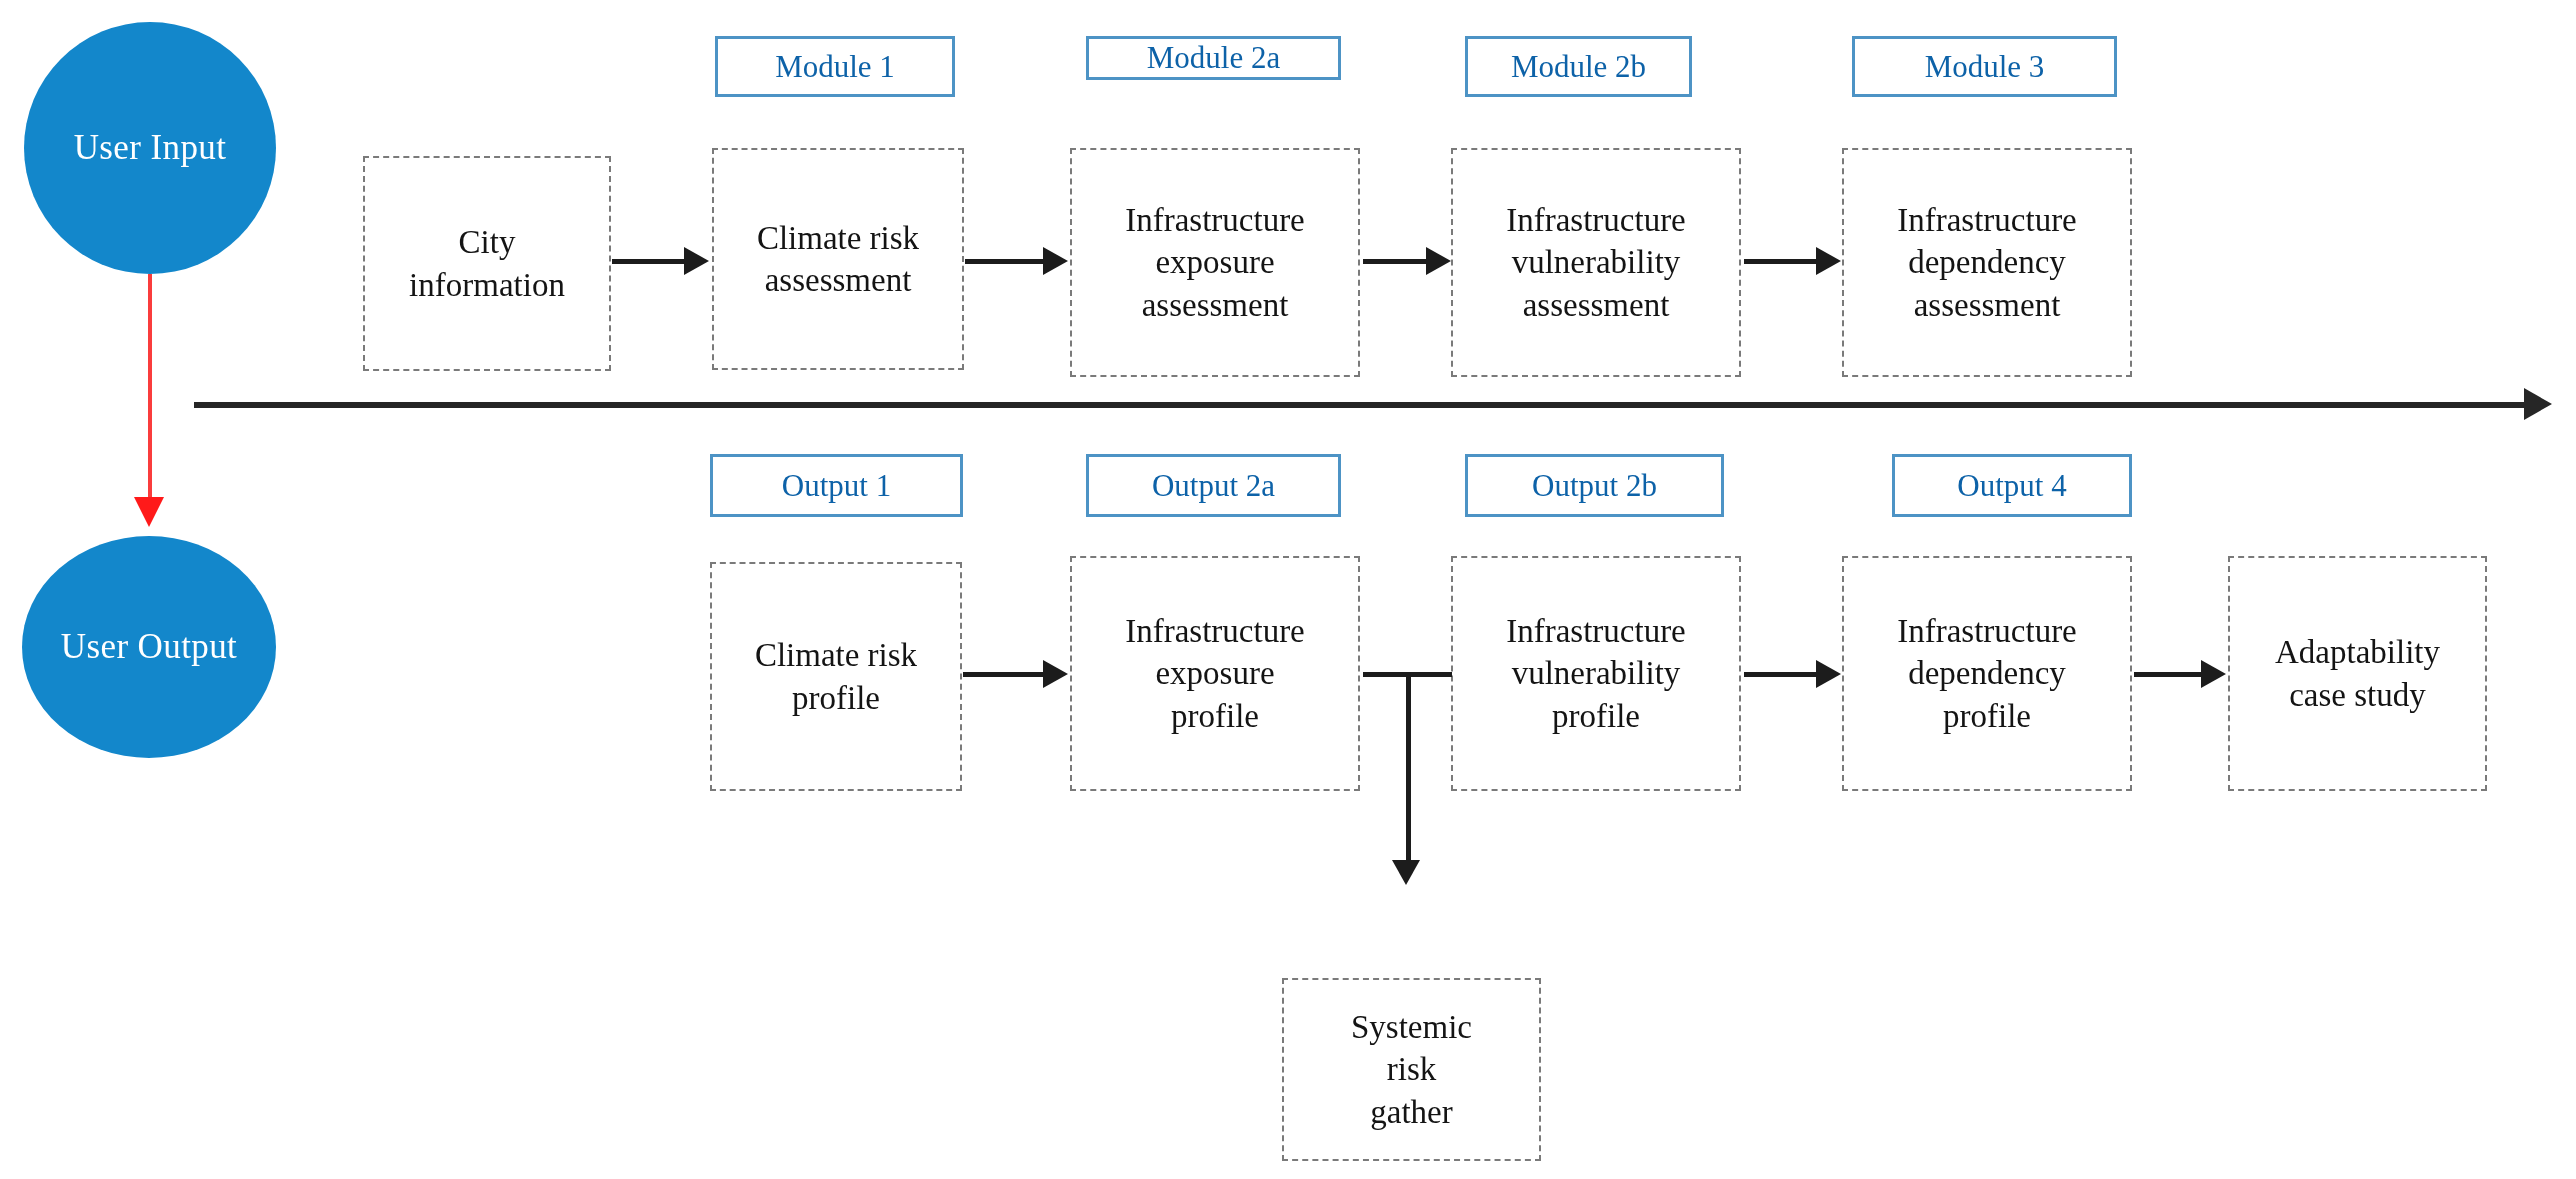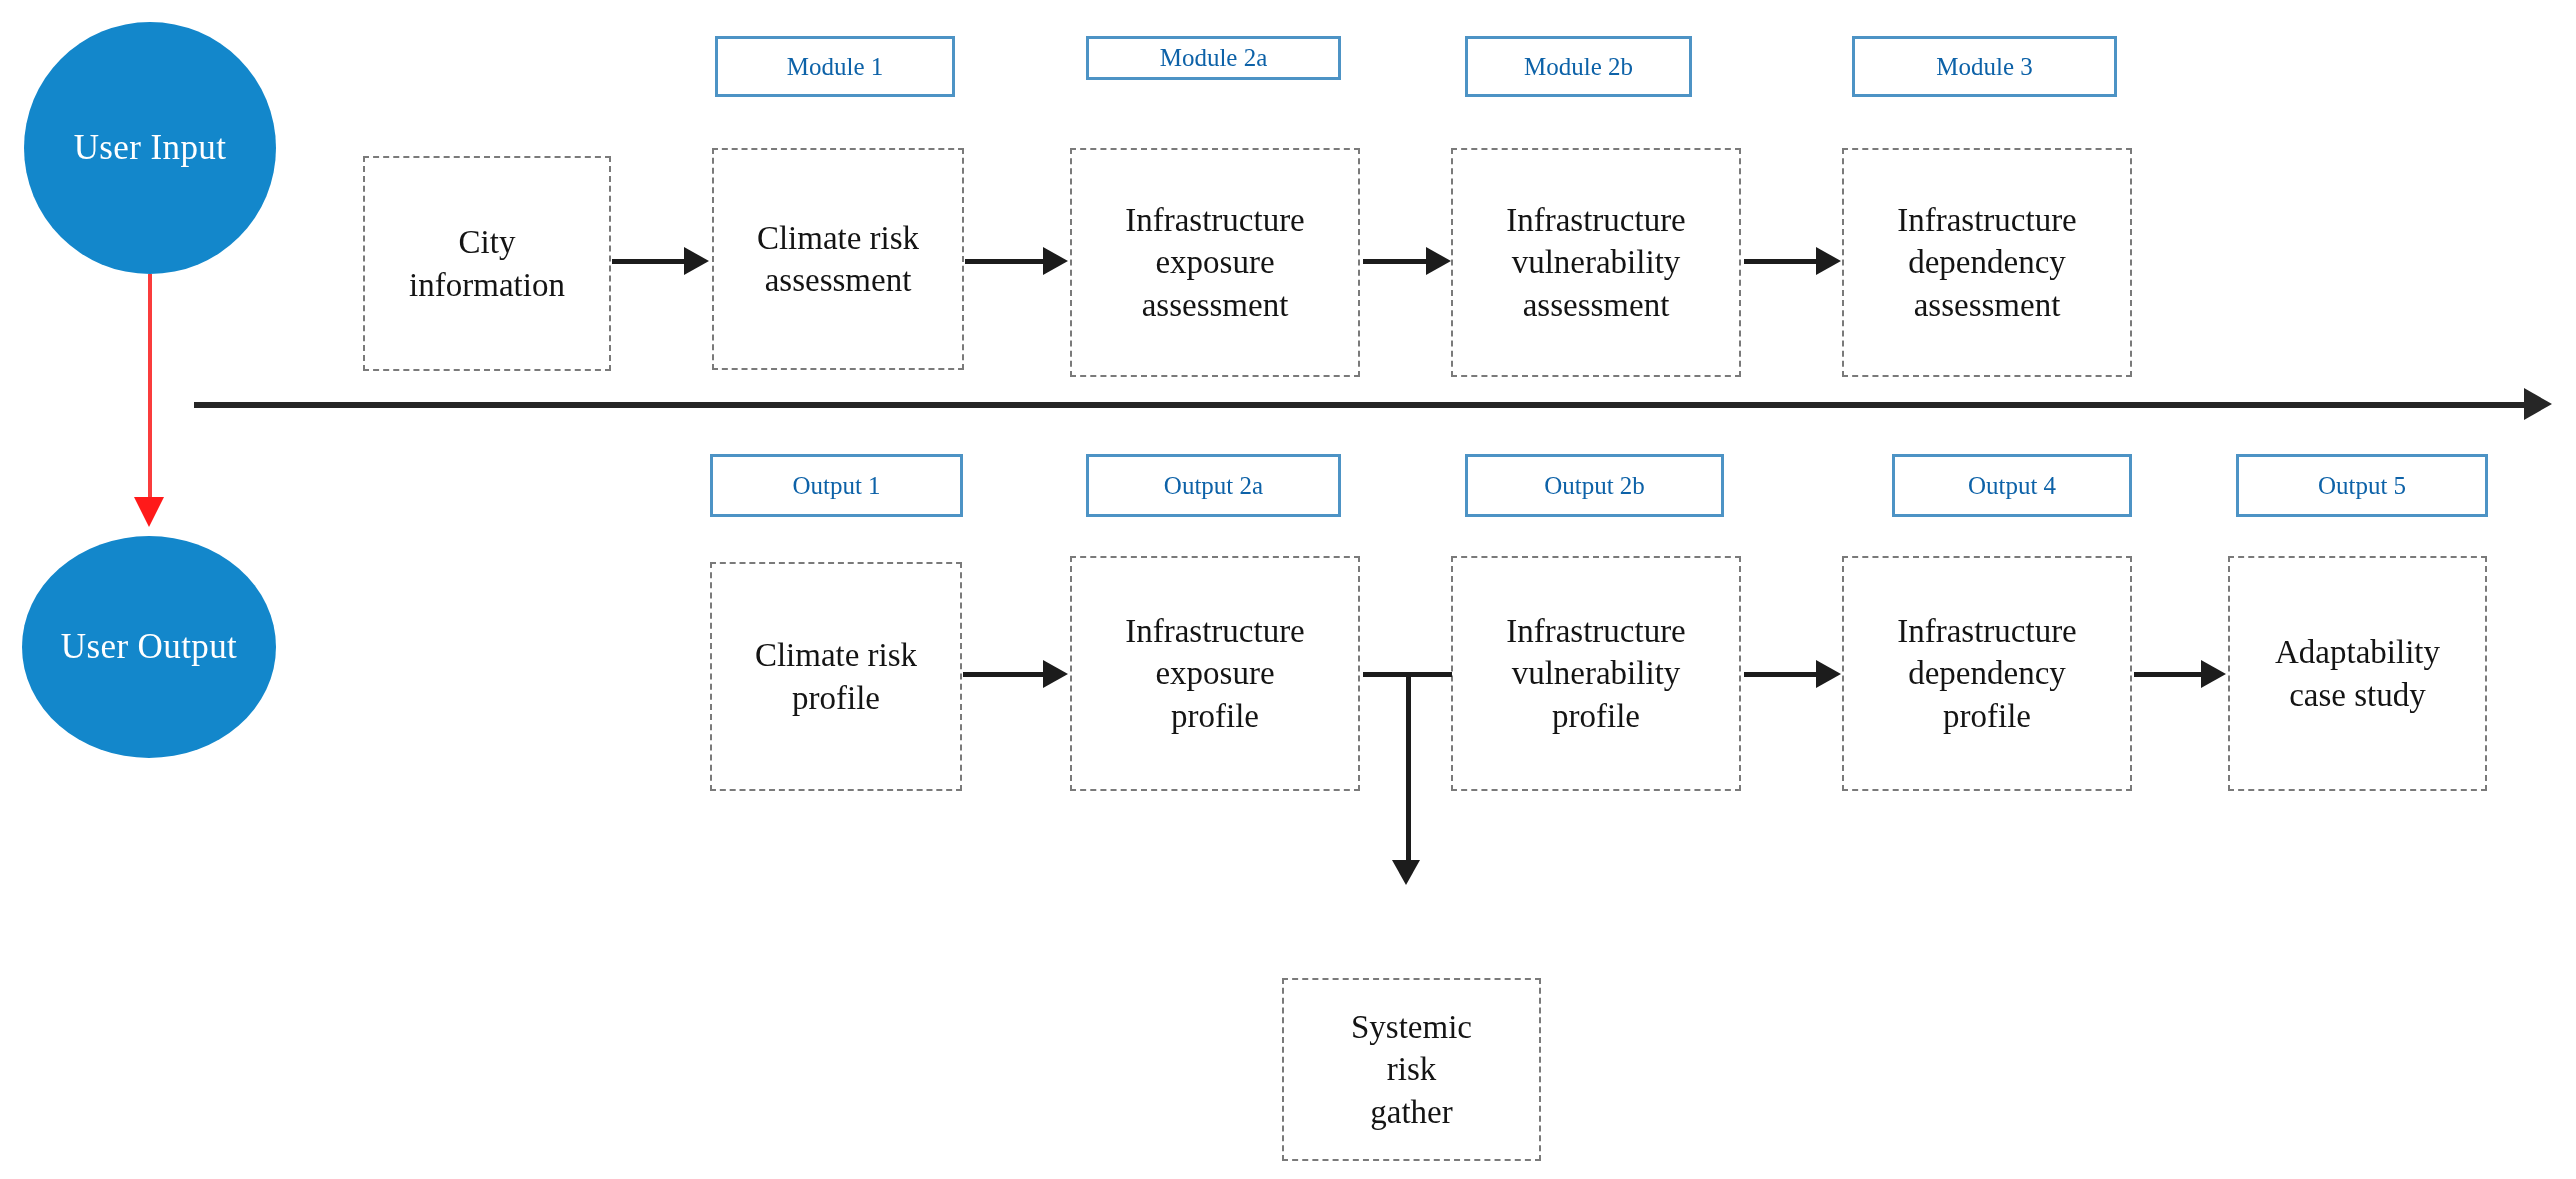--- a/index.html
+++ b/index.html
@@ -11,21 +11,21 @@
   
   .ellipse{position:absolute;border-radius:50%;background:#1387CB;
            display:flex;align-items:center;justify-content:center;
            color:#ffffff;font-size:35px;letter-spacing:0.4px;}
   #user-input-ellipse{left:24px;top:22px;width:252px;height:252px;}
   #user-output-ellipse{left:22px;top:536px;width:254px;height:222px;}
 
   
   .chip{position:absolute;border:3px solid #4D93C5;background:#ffffff;
         display:flex;align-items:center;justify-content:center;
-        color:#0D62A8;font-size:25px;box-sizing:border-box;}
+        color:#0D62A8;font-size:31px;box-sizing:border-box;}
 
   
   .dbox{position:absolute;border:2.2px dashed #7A7A7A;background:transparent;
         display:flex;align-items:center;justify-content:center;text-align:center;
         color:#141414;font-size:33px;line-height:1.28;box-sizing:border-box;
         padding:4.4px 7.4px;}
   .dbox span{display:block;}
 
   
   .hline{position:absolute;height:5.2px;background:#1C1C1C;}
@@ -134,23 +134,20 @@
   </div>
   <div class="chip" style="left:1086px;top:454px;width:255px;height:63px;">
     <span>Output 2a</span>
   </div>
   <div class="chip" style="left:1465px;top:454px;width:259px;height:63px;">
     <span>Output 2b</span>
   </div>
   <div class="chip" style="left:1852px;top:454px;width:240px;height:63px;margin-left:40px;">
     <span>Output 4</span>
   </div>
-  <div class="chip" style="left:2236px;top:454px;width:252px;height:63px;">
-    <span>Output 5</span>
-  </div>
 
   <div class="dbox" style="left:710px;top:562px;width:252px;height:229px;">
     <div>
       <span>Climate risk</span>
       <span>profile</span>
     </div>
   </div>
 
   <div class="dbox" style="left:1070px;top:556px;width:290px;height:235px;">
     <div>

